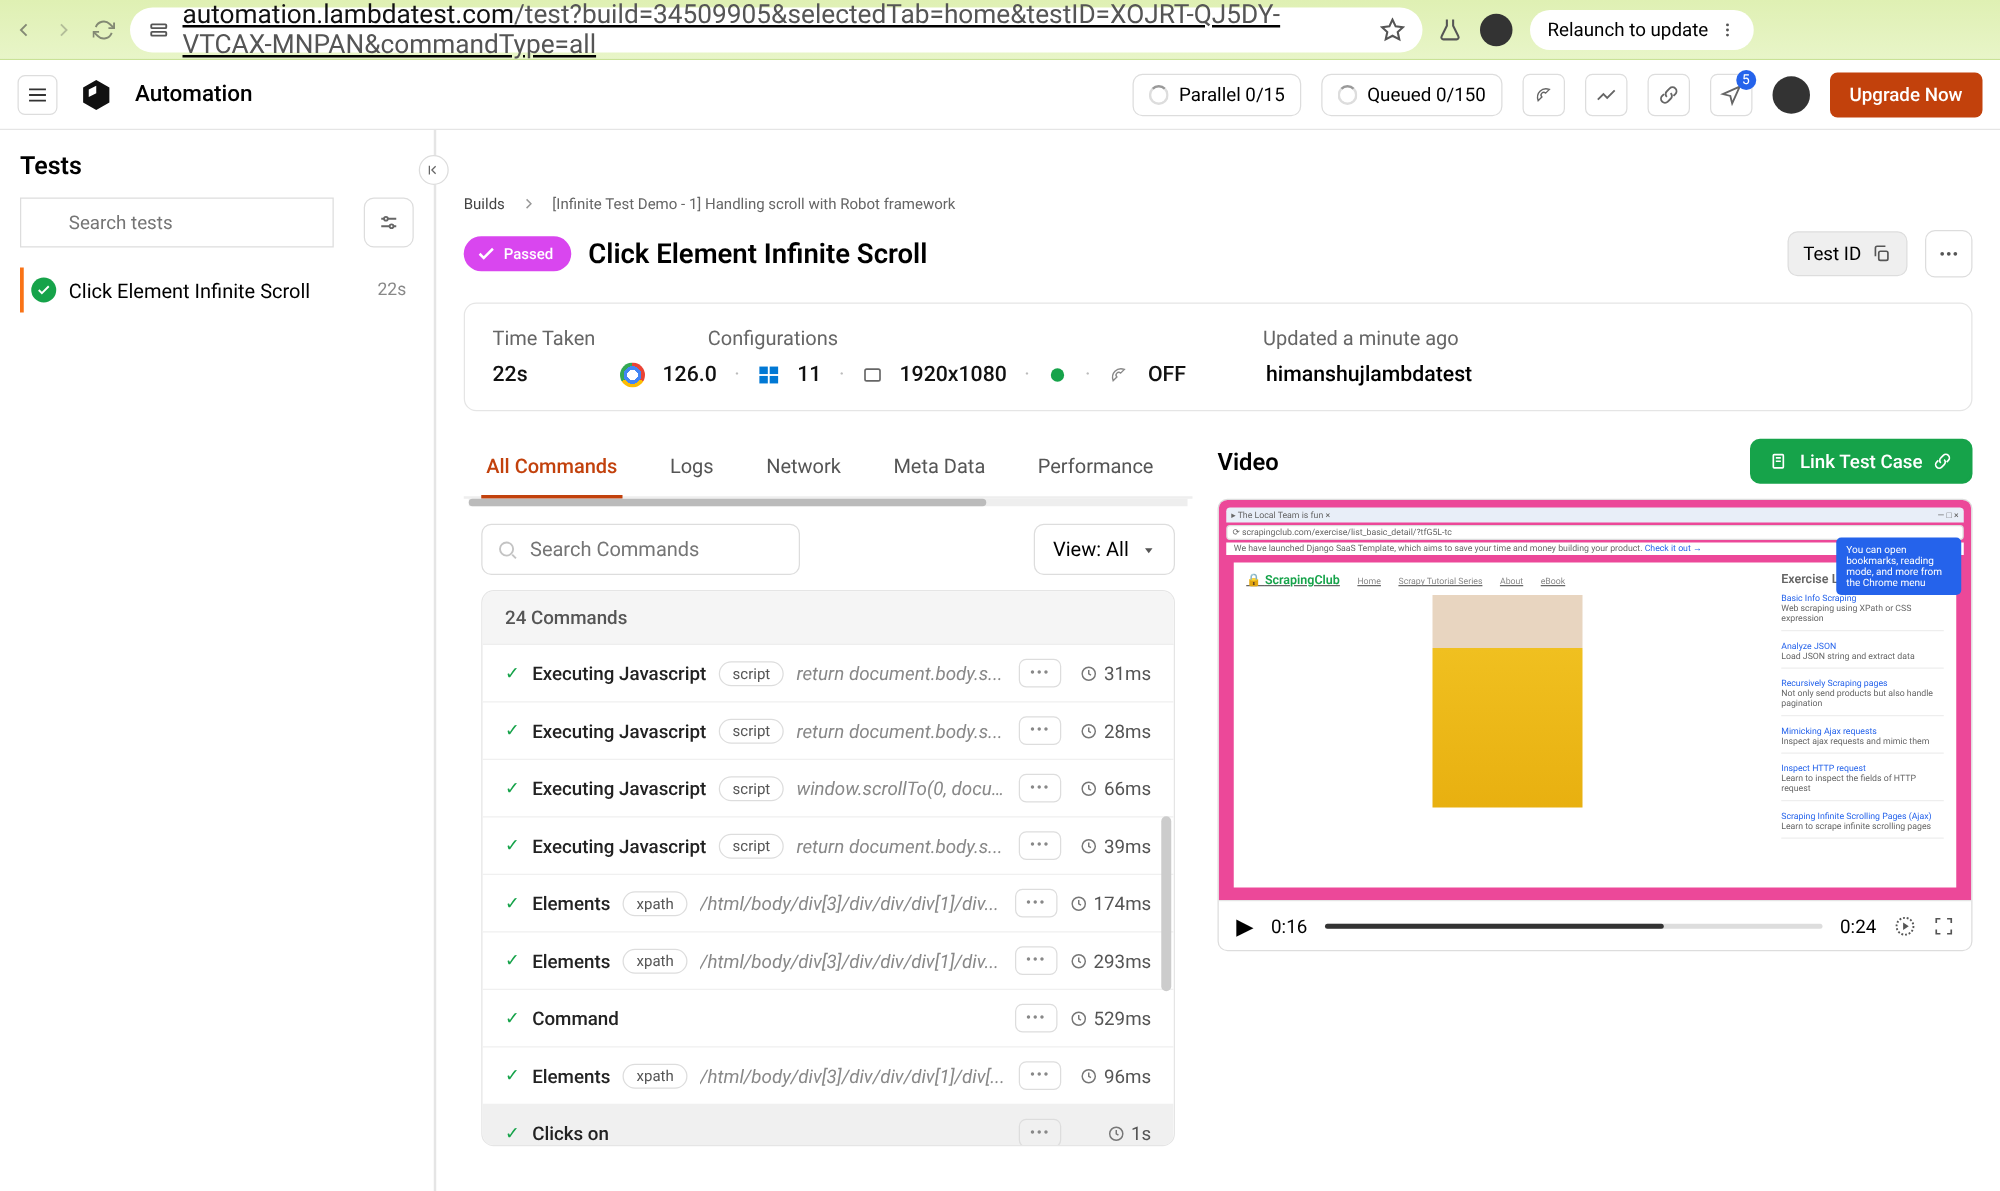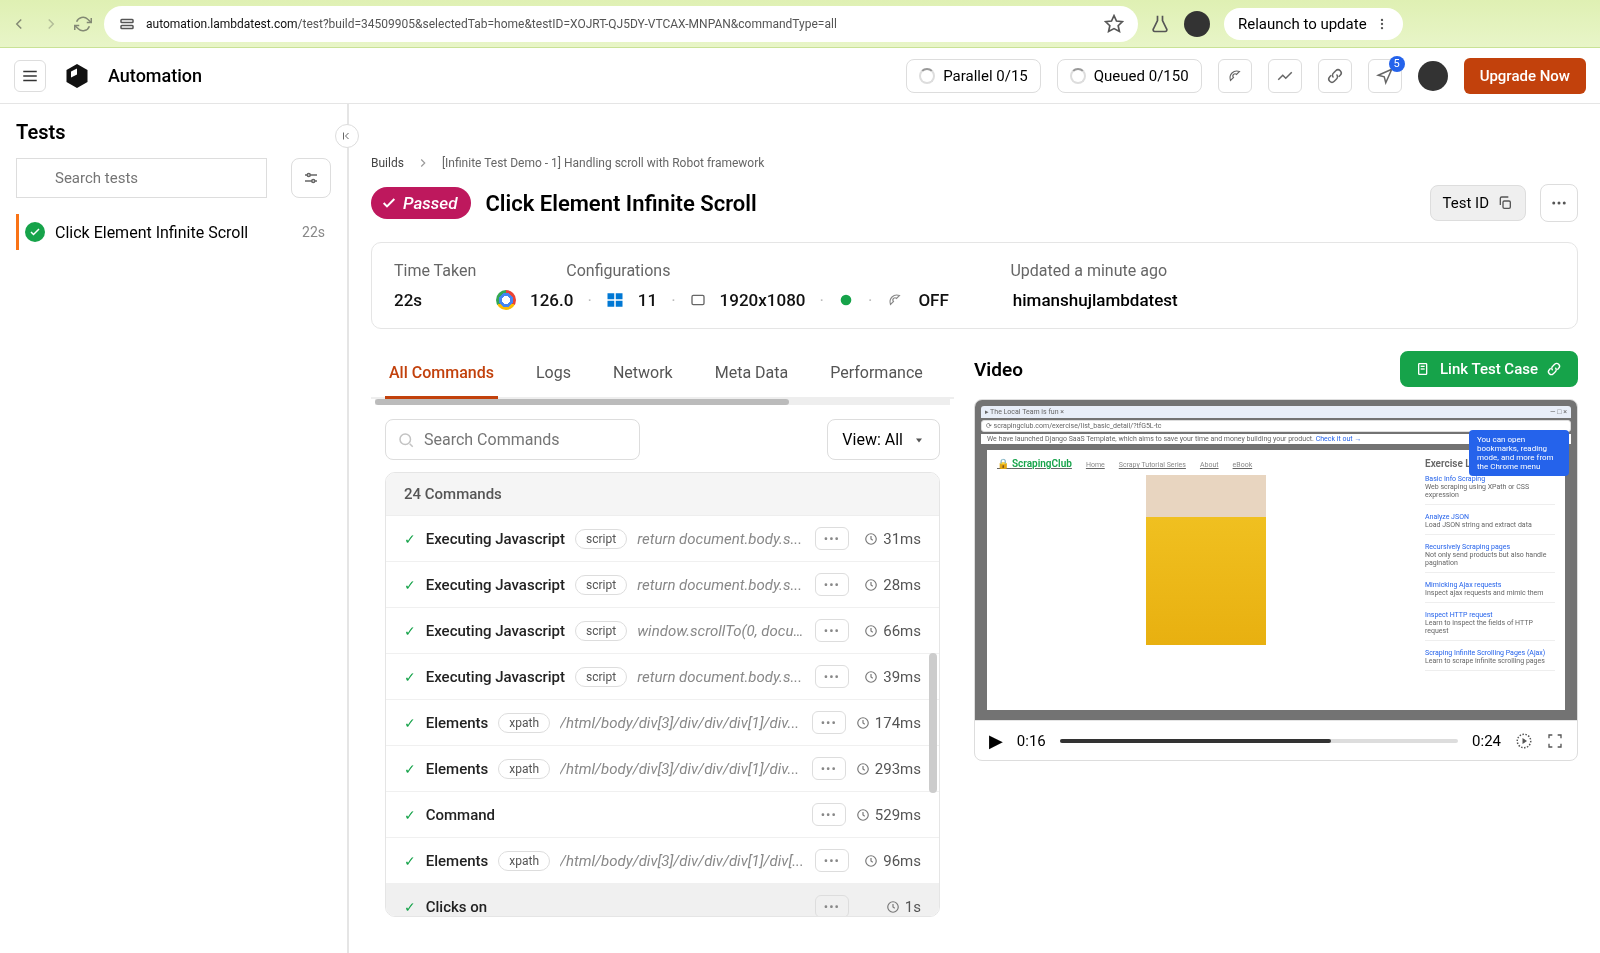--- a/index.html
+++ b/index.html
@@ -4,21 +4,21 @@
 <style>
 * { margin: 0; padding: 0; box-sizing: border-box; font-family: -apple-system, BlinkMacSystemFont, "Segoe UI", Roboto, sans-serif; }
 body { background: #fff; width: 1600px; height: 953px; overflow: hidden; }
 
 
 .browser-chrome { height: 48px; background: linear-gradient(180deg, #dff0b3 0%, #e8f5c8 100%); border-bottom: 1px solid #c9e296; display: flex; align-items: center; padding: 0 10px; gap: 12px; }
 .nav-arrows { display: flex; gap: 14px; align-items: center; }
 .nav-arrows svg { width: 18px; height: 18px; opacity: 0.6; }
 .nav-arrows .disabled { opacity: 0.3; }
 .url-bar { flex: 1; background: #fff; border-radius: 24px; height: 36px; display: flex; align-items: center; padding: 0 14px; gap: 10px; max-width: 1034px; }
-.url-text { flex: 1; font-size: 12px; color: #000; }
+.url-text { flex: 1; font-size: 21px; color: #000; text-decoration: underline; }
 .url-text .domain { color: #111; }
 .url-text .path { color: #555; }
 .browser-right { display: flex; align-items: center; gap: 14px; }
 .avatar-small { width: 26px; height: 26px; border-radius: 50%; background: #333; }
 .relaunch-btn { background: #fff; border-radius: 24px; padding: 7px 14px; font-size: 15px; border: none; display: flex; align-items: center; gap: 8px; }
 
 
 .app-header { height: 56px; border-bottom: 1px solid #e5e5e5; display: flex; align-items: center; padding: 0 14px; gap: 16px; }
 .hamburger { border: 1px solid #ddd; border-radius: 6px; width: 32px; height: 32px; display: flex; align-items: center; justify-content: center; }
 .logo { width: 30px; height: 30px; }
@@ -43,21 +43,21 @@
 .test-item { display: flex; align-items: center; gap: 10px; padding: 8px 6px; border-left: 3px solid #f97316; }
 .status-check { width: 20px; height: 20px; background: #16a34a; border-radius: 50%; display: flex; align-items: center; justify-content: center; }
 .test-name { flex: 1; font-size: 16px; }
 .test-time { font-size: 14px; color: #888; }
 
 
 .main { flex: 1; padding: 20px 22px; overflow: auto; }
 .breadcrumb { display: flex; gap: 12px; font-size: 12px; color: #666; margin-bottom: 14px; margin-top: 32px; }
 .breadcrumb .link { color: #444; }
 .title-row { display: flex; align-items: center; gap: 14px; margin-bottom: 20px; }
-.passed-badge { background: #be185d; color: #fff; border-radius: 20px; padding: 6px 14px 6px 10px; font-size: 17px; font-weight: 500; display: flex; align-items: center; gap: 6px; font-style: italic; }
+.passed-badge { background: #d946ef; color: #fff; border-radius: 20px; padding: 6px 14px 6px 10px; font-size: 12px; font-weight: 500; display: flex; align-items: center; gap: 6px; }
 .page-title { font-size: 22px; font-weight: 600; }
 .testid-btn { border: 1px solid #ddd; border-radius: 8px; padding: 8px 12px; font-size: 15px; display: flex; align-items: center; gap: 8px; }
 .more-btn { border: 1px solid #ddd; border-radius: 8px; width: 38px; height: 38px; display: flex; align-items: center; justify-content: center; }
 
 .info-card { border: 1px solid #e5e5e5; border-radius: 10px; padding: 18px 22px; margin-bottom: 22px; }
 .info-row1 { display: flex; gap: 90px; margin-bottom: 10px; color: #666; font-size: 16px; }
 .info-row2 { display: flex; align-items: center; gap: 14px; font-size: 17px; }
 .info-val { font-weight: 500; color: #111; }
 .chrome-icon { width: 20px; height: 20px; background: radial-gradient(circle, #fff 30%, #4285f4 30% 50%, transparent 50%), conic-gradient(#ea4335 0 120deg, #fbbc05 120deg 240deg, #34a853 240deg); border-radius: 50%; }
 .dot-sep { color: #bbb; }
@@ -89,21 +89,21 @@
 .cmd-param { color: #888; font-style: italic; flex: 1; overflow: hidden; text-overflow: ellipsis; white-space: nowrap; }
 .cmd-more { color: #888; padding: 3px 8px; border: 1px solid #ddd; border-radius: 6px; font-size: 13px; letter-spacing: 1px; }
 .cmd-time { display: flex; align-items: center; gap: 5px; color: #555; min-width: 62px; justify-content: flex-end; }
 .cmd-scrollbar { position: absolute; right: 2px; top: 180px; width: 8px; height: 140px; background: #ccc; border-radius: 4px; }
 
 .video-panel { width: 604px; }
 .video-title-row { display: flex; align-items: center; gap: 12px; }
 .video-title { font-size: 19px; font-weight: 600; flex: 1; }
 .link-case-btn { background: #16a34a; border: 2px solid #16a34a; color: #fff; border-radius: 8px; padding: 7px 14px; font-size: 15px; font-weight: 500; display: flex; align-items: center; gap: 8px; }
 .video-frame { border: 1px solid #ddd; border-radius: 8px; margin-top: 12px; overflow: hidden; }
-.video-preview { height: 320px; background: #737373; padding: 6px; font-size: 9px; color: #666; position: relative; }
+.video-preview { height: 320px; background: #ec4899; padding: 6px; font-size: 9px; color: #666; position: relative; }
 .vp-topbar { height: 12px; background: #e8eef8; border-radius: 3px 3px 0 0; display: flex; align-items: center; justify-content: space-between; padding: 0 4px; font-size: 7px; }
 .vp-urlbar { height: 12px; background: #fff; border: 1px solid #ddd; margin: 2px 0; border-radius: 3px; padding: 0 4px; font-size: 7px; display: flex; align-items: center; }
 .vp-tooltip { position: absolute; right: 8px; top: 30px; background: #2563eb; color: #fff; padding: 5px 8px; border-radius: 4px; font-size: 8px; width: 100px; }
 .vp-banner { height: 10px; background: #fff; font-size: 7px; padding: 1px 6px; }
 .vp-page { background: #fff; margin: 6px; padding: 8px 10px; height: 260px; display: flex; gap: 10px; }
 .vp-left { flex: 1; text-decoration: underline; }
 .vp-brand { color: #16a34a; font-weight: 600; font-size: 10px; margin-bottom: 6px; display: flex; gap: 14px; align-items: baseline; }
 .vp-brand span:not(:first-child) { color: #888; font-size: 7px; font-weight: 400; }
 .vp-greenbox { background: #f0fdf4; border: 1px solid #d1fae5; padding: 6px; font-size: 7px; margin-bottom: 10px; }
 .vp-greenbox a { color: #2563eb; display: block; margin: 2px 0 0 8px; }

